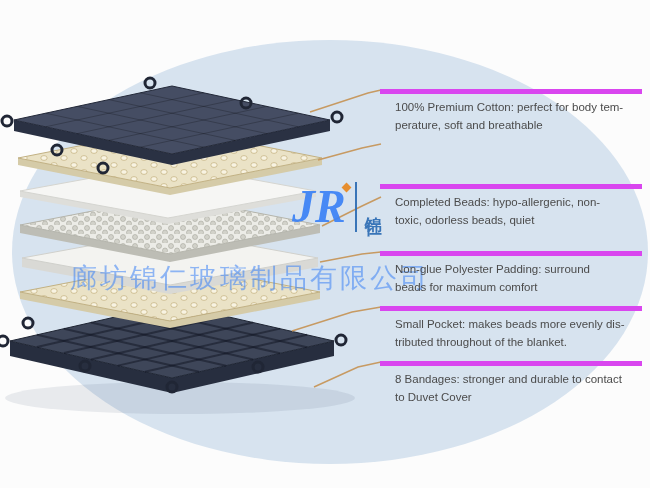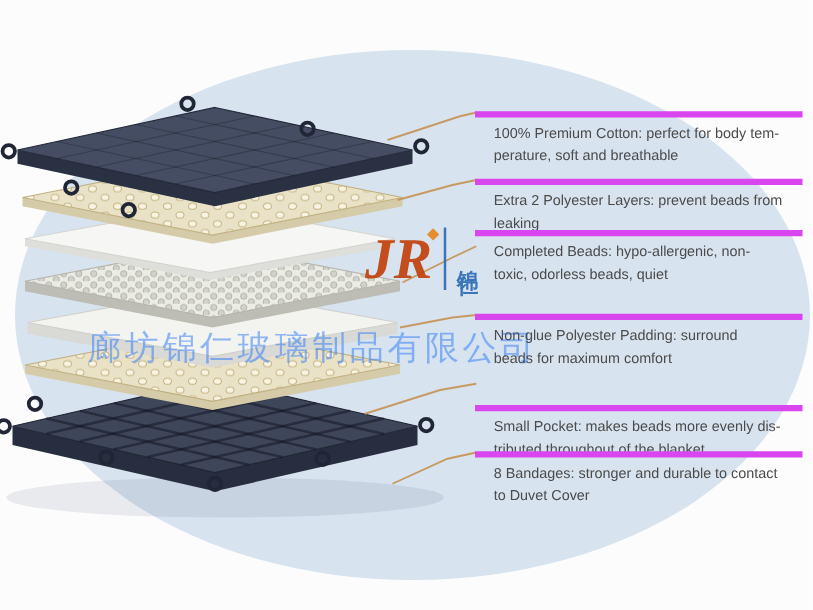--- a/index.html
+++ b/index.html
@@ -18,21 +18,21 @@
     position:absolute;left:70px;top:260px;font-size:27px;letter-spacing:3px;
     color:#3b82f6;opacity:.55;white-space:nowrap;z-index:3;
     font-family:Liberation Sans, sans-serif;
   }
   .wm-logo{
     position:absolute;left:292px;top:182px;display:flex;align-items:center;
     opacity:.92;z-index:4;
   }
   .wm-jr{
     font-family:"Liberation Serif",serif;font-style:italic;font-weight:bold;
-    font-size:46px;color:#c2410c;position:relative;line-height:1;
+    font-size:46px;color:#3b82f6;position:relative;line-height:1;
   }
   .wm-jr::after{
     content:"";position:absolute;top:0px;right:-4px;width:7px;height:7px;
     background:#e8871f;transform:rotate(45deg);
   }
   .wm-divider{width:2px;height:50px;background:#2c6cb4;margin:0 6px 0 9px;}
   .wm-chars{
     writing-mode:vertical-rl;font-size:17px;font-weight:bold;color:#2c6cb4;
     letter-spacing:4px;font-family:"DejaVu Sans",sans-serif;
   }
@@ -148,36 +148,32 @@
     <span class="wm-jr">JR</span>
     <span class="wm-divider"></span>
     <span class="wm-chars">锦仁</span>
   </div>
 
   <div class="callout" style="top:89px">
     <div class="co-line">100% Premium Cotton: perfect for body tem-</div>
     <div class="co-line">perature, soft and breathable</div>
   </div>
 
-  <div class="callout" style="top:143px">
-    <div class="co-line">Extra 2 Polyester Layers: prevent beads from</div>
-    <div class="co-line">leaking</div>
-  </div>
 
   <div class="callout" style="top:184px">
     <div class="co-line">Completed Beads: hypo-allergenic, non-</div>
     <div class="co-line">toxic, odorless beads, quiet</div>
   </div>
 
   <div class="callout" style="top:251px">
     <div class="co-line">Non-glue Polyester Padding: surround</div>
     <div class="co-line">beads for maximum comfort</div>
   </div>
 
-  <div class="callout" style="top:324px">
+  <div class="callout" style="top:306px">
     <div class="co-line">Small Pocket: makes beads more evenly dis-</div>
     <div class="co-line">tributed throughout of the blanket.</div>
   </div>
 
   <div class="callout" style="top:361px">
     <div class="co-line">8  Bandages: stronger and durable to contact</div>
     <div class="co-line">to Duvet Cover</div>
   </div>
 
 </div>

